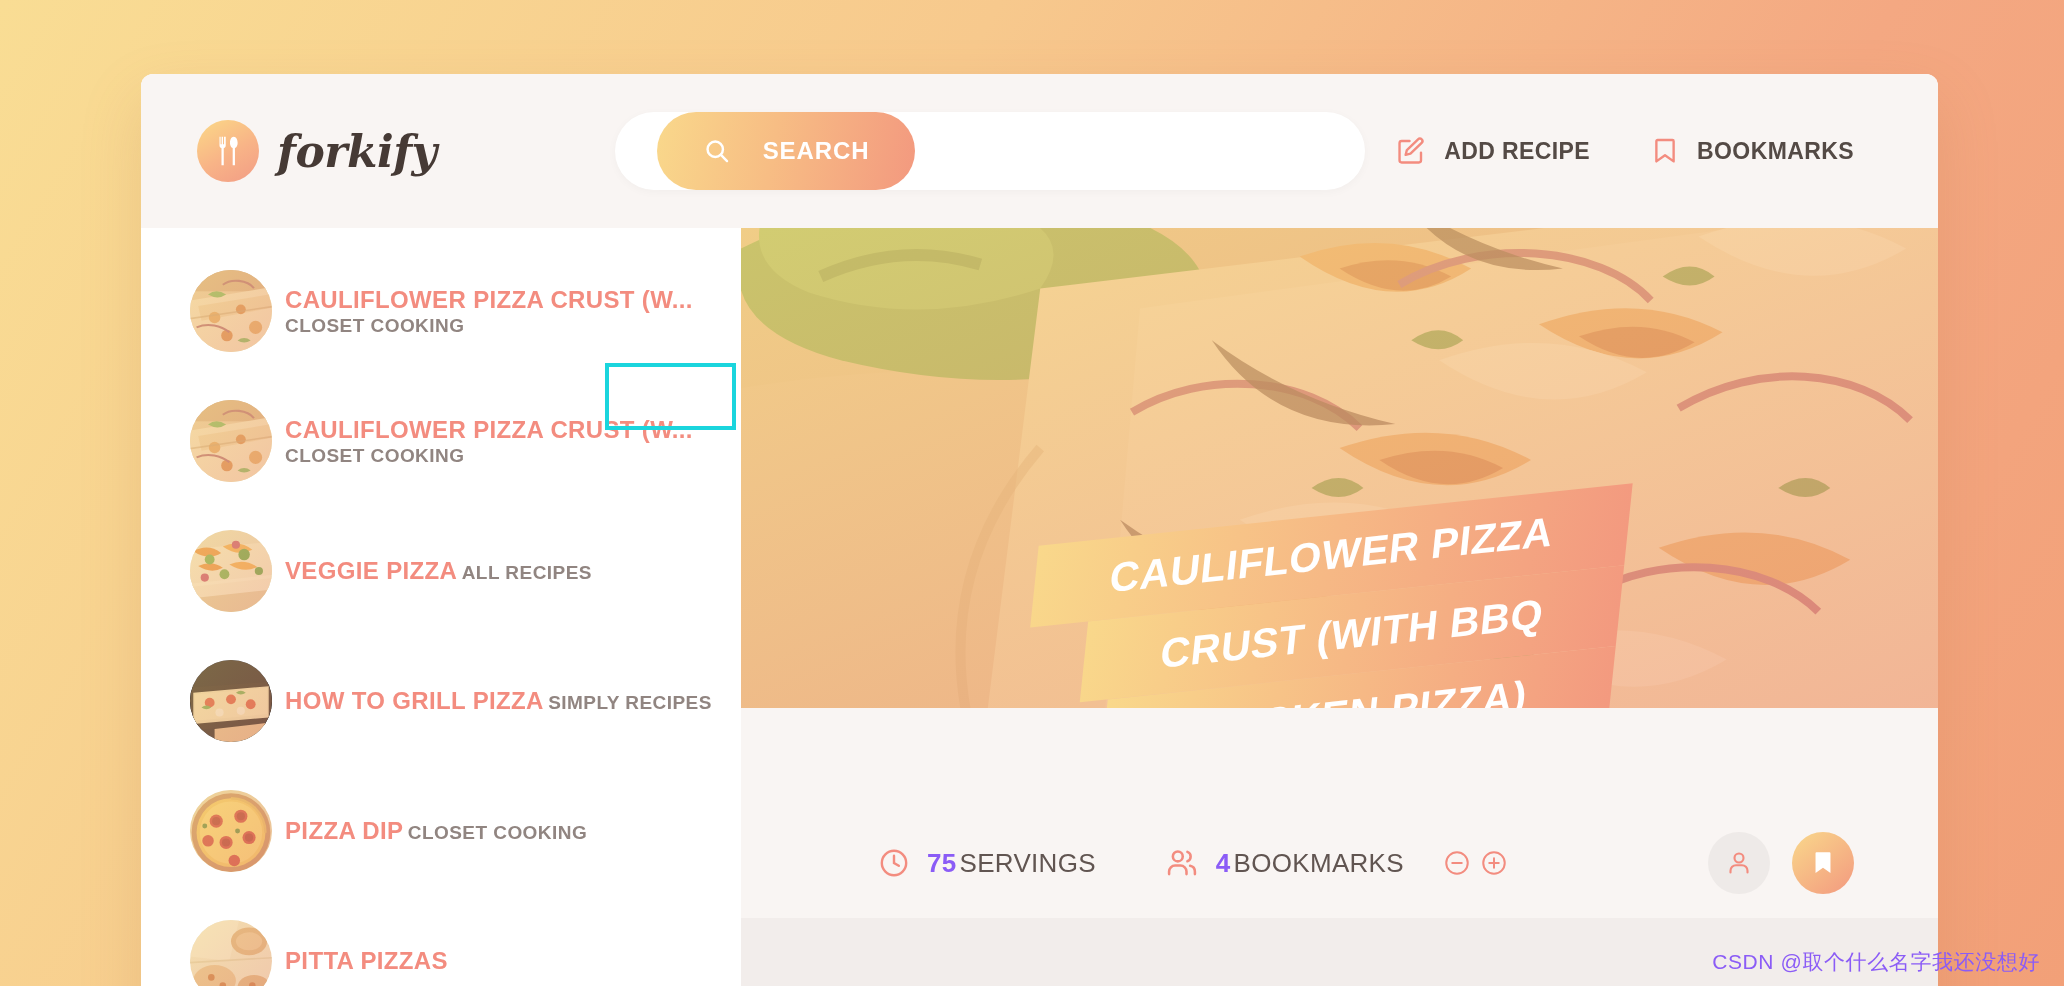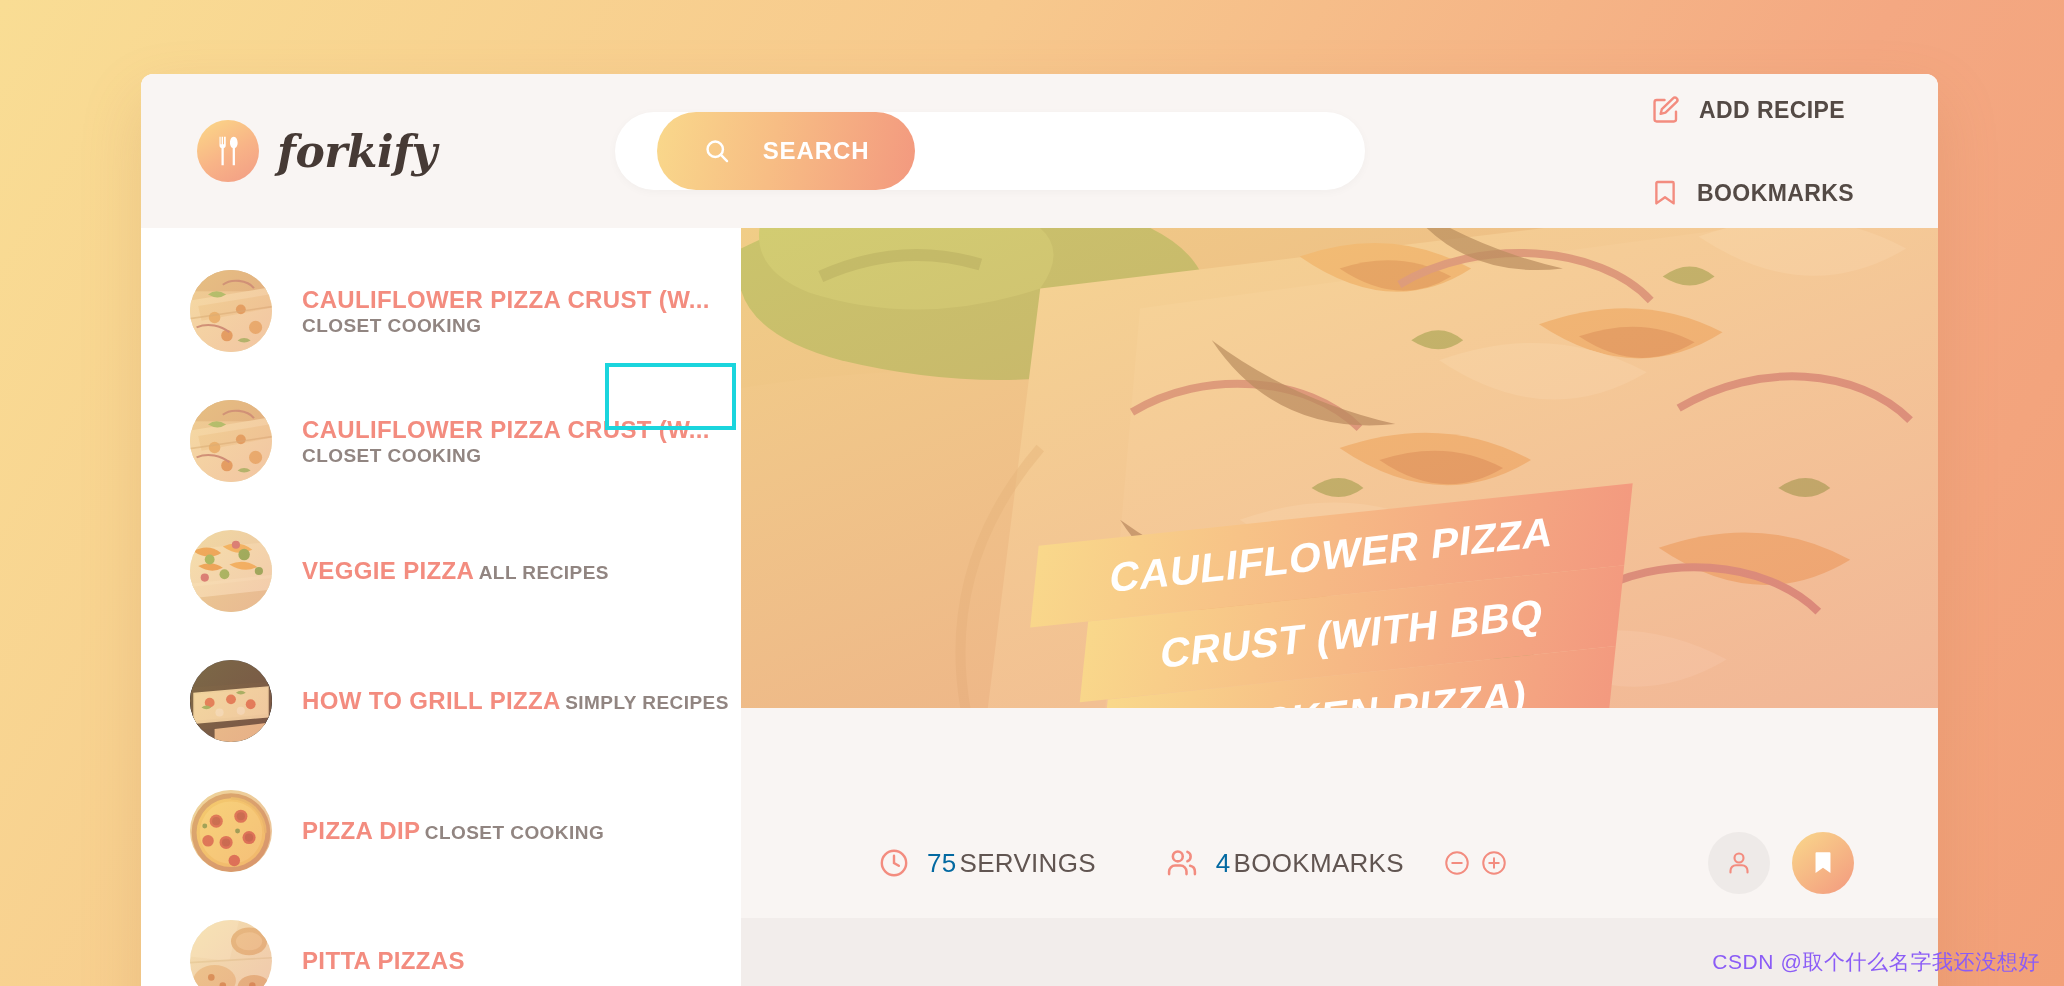--- a/index.html
+++ b/index.html
@@ -104,23 +104,22 @@
     align-items: center;
     justify-content: center;
     gap: 32px;
     padding: 0 34px;
   }
 
   
   .nav {
     margin-left: auto;
     display: flex;
-    align-items: flex-start;
+    align-items: center;
     gap: 16px;
-    flex-direction: column;
   }
   .nav-btn {
     display: flex;
     align-items: center;
     gap: 17px;
     background: none;
     border: none;
     cursor: pointer;
     padding: 18px 22px;
     border-radius: 8px;
@@ -138,21 +137,21 @@
   .sidebar {
     width: 600px;
     flex: 0 0 600px;
     background: #fff;
     padding-top: 18px;
     overflow: hidden;
   }
   .result-item {
     display: flex;
     align-items: center;
-    gap: 30px;
+    gap: 13px;
     padding: 24px 0 24px 49px;
     text-decoration: none;
     cursor: pointer;
   }
   .thumb {
     width: 82px; height: 82px;
     border-radius: 50%;
     flex: 0 0 82px;
     overflow: hidden;
     position: relative;
@@ -236,21 +235,21 @@
   }
   .detail {
     display: flex;
     align-items: center;
     gap: 16px;
     font-size: 26px;
     color: #615551;
     letter-spacing: .3px;
   }
   .detail + .detail { margin-left: 68px; }
-  .detail .num { font-weight: 400; color: #0369a1; margin-right: 3px; }
+  .detail .num { font-weight: 700; color: #8b5cf6; margin-right: 3px; }
   .servings-btns { display: flex; gap: 7px; margin-left: 22px; }
   .srv-btn {
     border: none; background: none; cursor: pointer;
     padding: 0; line-height: 0;
   }
 
   .recipe-user-btns { margin-left: auto; display: flex; align-items: center; gap: 22px; }
   .circle-btn {
     width: 62px; height: 62px;
     border-radius: 50%;

